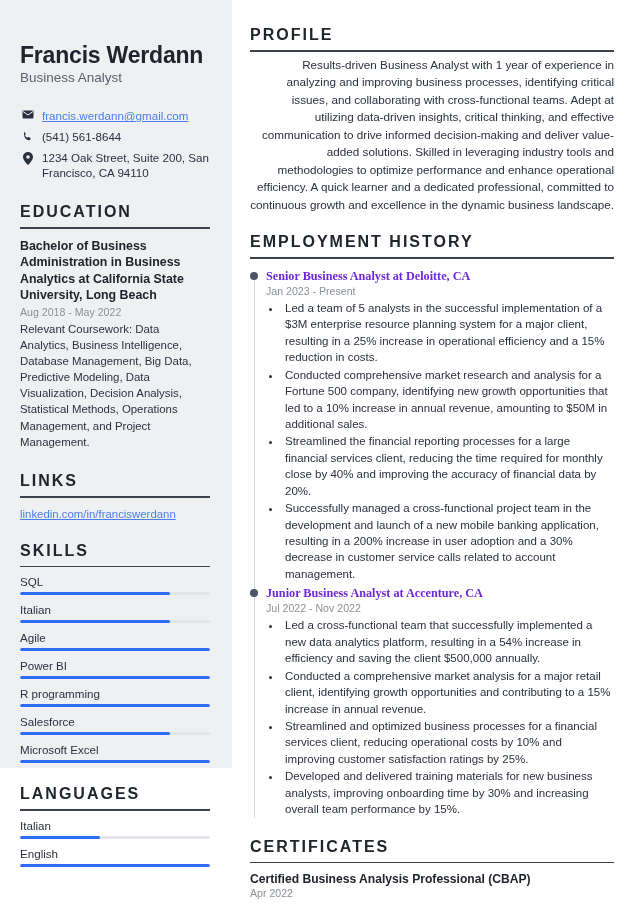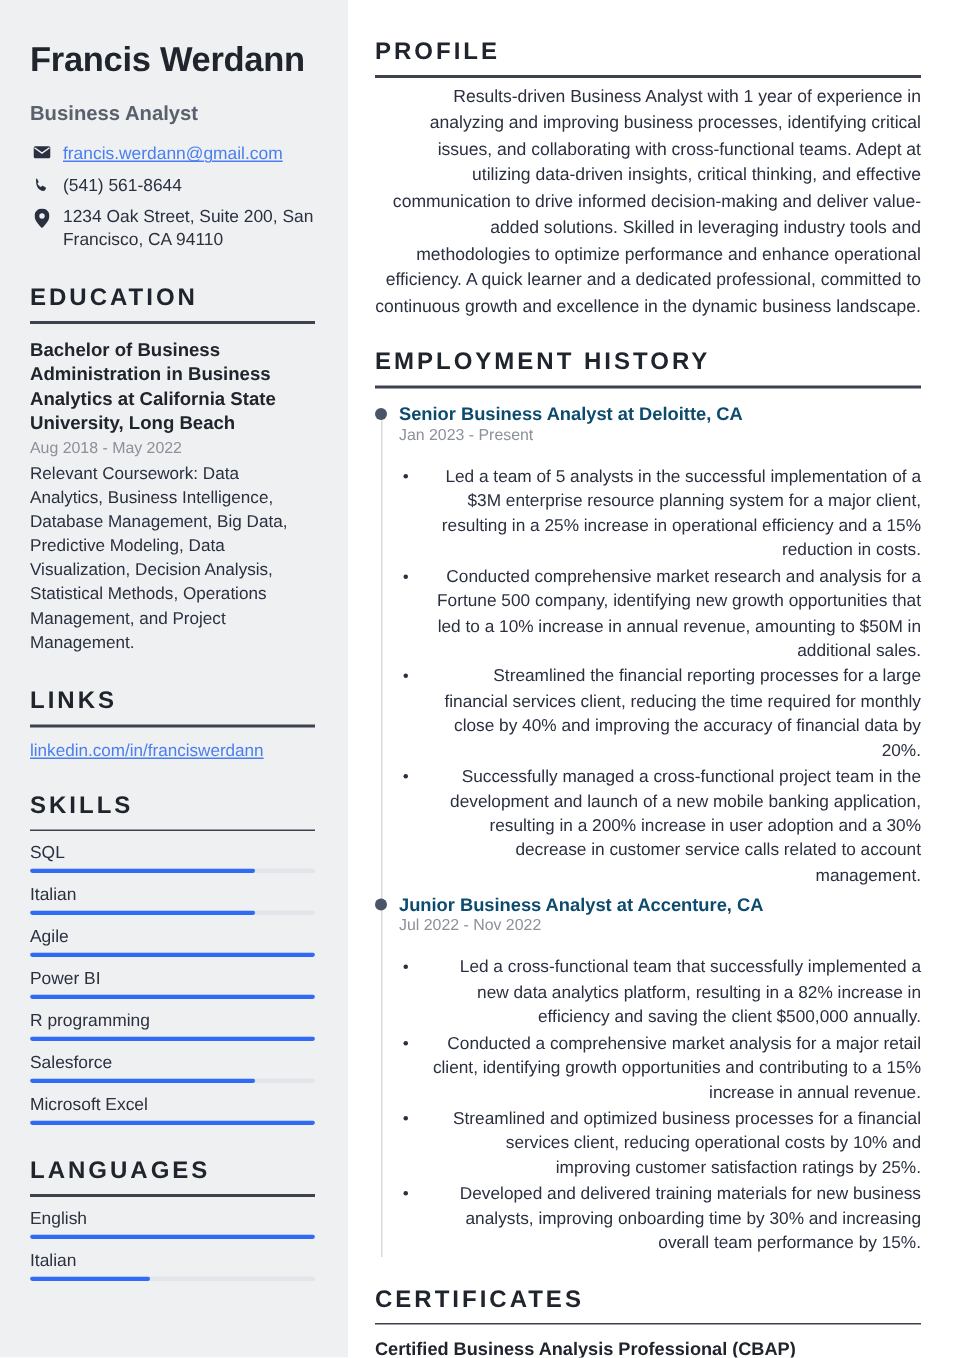--- a/index.html
+++ b/index.html
@@ -6,31 +6,31 @@
   html, body {
     width: 640px; height: 905px;
     background: #ffffff;
     font-family: "Liberation Sans", sans-serif;
     overflow: hidden;
   }
   .page { position: relative; width: 640px; height: 905px; display: flex; background:#fff; }
 
   
   .sidebar {
-    width: 232px; min-width: 232px; height: 905px;
+    width: 232px; min-width: 232px; height: 768px;
     background: #eef0f2;
-    padding: 26px 22px 0 20px;
+    padding: 42px 22px 0 20px;
   }
   .name {
     font-size: 23px; font-weight: 700; color: #20242c;
     letter-spacing: -0.2px; line-height: 1.15;
   }
-  .role { font-size: 13.5px; color: #5a616c; margin-top: 16px; font-weight: bold; }
-
-  .contacts { margin-top: 12px; }
+  .role { font-size: 13.5px; color: #5a616c; margin-top: 2px; }
+
+  .contacts { margin-top: 23px; }
   .crow { display: flex; align-items: flex-start; margin-bottom: 5px; }
   .cicon {
     width: 15px; min-width: 15px; margin-right: 7px;
     display: flex; justify-content: center; align-items: flex-start;
     padding-top: 2px; color: #2b3040;
   }
   .ctext { font-size: 11.6px; color: #2b3040; line-height: 1.35; }
   a.link { color: #4a7ef0; text-decoration: underline; }
 
   .sec-title {
@@ -68,23 +68,23 @@
   .timeline { position: relative; margin-top: 10px; padding-left: 16px; }
   .timeline:before {
     content: ""; position: absolute; left: 3.5px; top: 4px; bottom: 0;
     width: 1.5px; background: #d7dade;
   }
   .job { position: relative; margin-bottom: 4px; }
   .dot {
     position: absolute; left: -16px; top: 3px;
     width: 8px; height: 8px; border-radius: 50%; background: #4a5568;
   }
-  .job-title { font-size: 12.2px; font-weight: 700; color: #0c4a6e; }
+  .job-title { font-size: 12.2px; font-weight: 700; color: #6d28d9; font-family: Liberation Serif, serif; }
   .job-date { font-size: 10.6px; color: #8b9099; margin-top: 1px; }
-  .job ul { margin: 14px 0 0 16px; text-align: right; }
+  .job ul { margin: 3px 0 0 16px; }
   .job li {
     font-size: 11.5px; color: #2b3040; line-height: 1.43;
     margin-bottom: 1px; padding-left: 3px;
   }
 
   .cert { margin-top: 9px; }
   .cert-name { font-size: 12.1px; font-weight: 700; color: #20242c; }
   .cert-date { font-size: 10.6px; color: #8b9099; margin-top: 1px; }
   .sec-gap { margin-top: 20px; }
 </style>
@@ -189,29 +189,29 @@
             </div>
           </div>
         </div>
     </section>
 
     <section class="side-sec">
       <div class="sec-title">LANGUAGES</div>
       <div class="side-rule"></div>
       <div id="languages-list">
           <div class="bar-item">
+            <div class="bar-label">Italian</div>
+            <div class="bar-track">
+              <div class="bar-fill" style="width: 42%;"></div>
+            </div>
+          </div>
+          <div class="bar-item">
             <div class="bar-label">English</div>
             <div class="bar-track">
               <div class="bar-fill" style="width: 100%;"></div>
-            </div>
-          </div>
-          <div class="bar-item">
-            <div class="bar-label">Italian</div>
-            <div class="bar-track">
-              <div class="bar-fill" style="width: 42%;"></div>
             </div>
           </div>
         </div>
     </section>
 
 
   </aside>
 
   <main class="main">
 
@@ -234,21 +234,21 @@
               <li>Conducted comprehensive market research and analysis for a Fortune 500 company, identifying new growth opportunities that led to a 10% increase in annual revenue, amounting to $50M in additional sales.</li>
               <li>Streamlined the financial reporting processes for a large financial services client, reducing the time required for monthly close by 40% and improving the accuracy of financial data by 20%.</li>
               <li>Successfully managed a cross-functional project team in the development and launch of a new mobile banking application, resulting in a 200% increase in user adoption and a 30% decrease in customer service calls related to account management.</li>
             </ul>
           </div>
           <div class="job">
             <span class="dot"></span>
             <div class="job-title">Junior Business Analyst at Accenture, CA</div>
             <div class="job-date">Jul 2022 - Nov 2022</div>
             <ul>
-              <li>Led a cross-functional team that successfully implemented a new data analytics platform, resulting in a 82% increase in efficiency and saving the client $500,000 annually.</li>
+              <li>Led a cross-functional team that successfully implemented a new data analytics platform, resulting in a 54% increase in efficiency and saving the client $500,000 annually.</li>
               <li>Conducted a comprehensive market analysis for a major retail client, identifying growth opportunities and contributing to a 15% increase in annual revenue.</li>
               <li>Streamlined and optimized business processes for a financial services client, reducing operational costs by 10% and improving customer satisfaction ratings by 25%.</li>
               <li>Developed and delivered training materials for new business analysts, improving onboarding time by 30% and increasing overall team performance by 15%.</li>
             </ul>
           </div>
         </div>
     </section>
 
     <section class="main-sec sec-gap">
       <div class="sec-title">CERTIFICATES</div>

